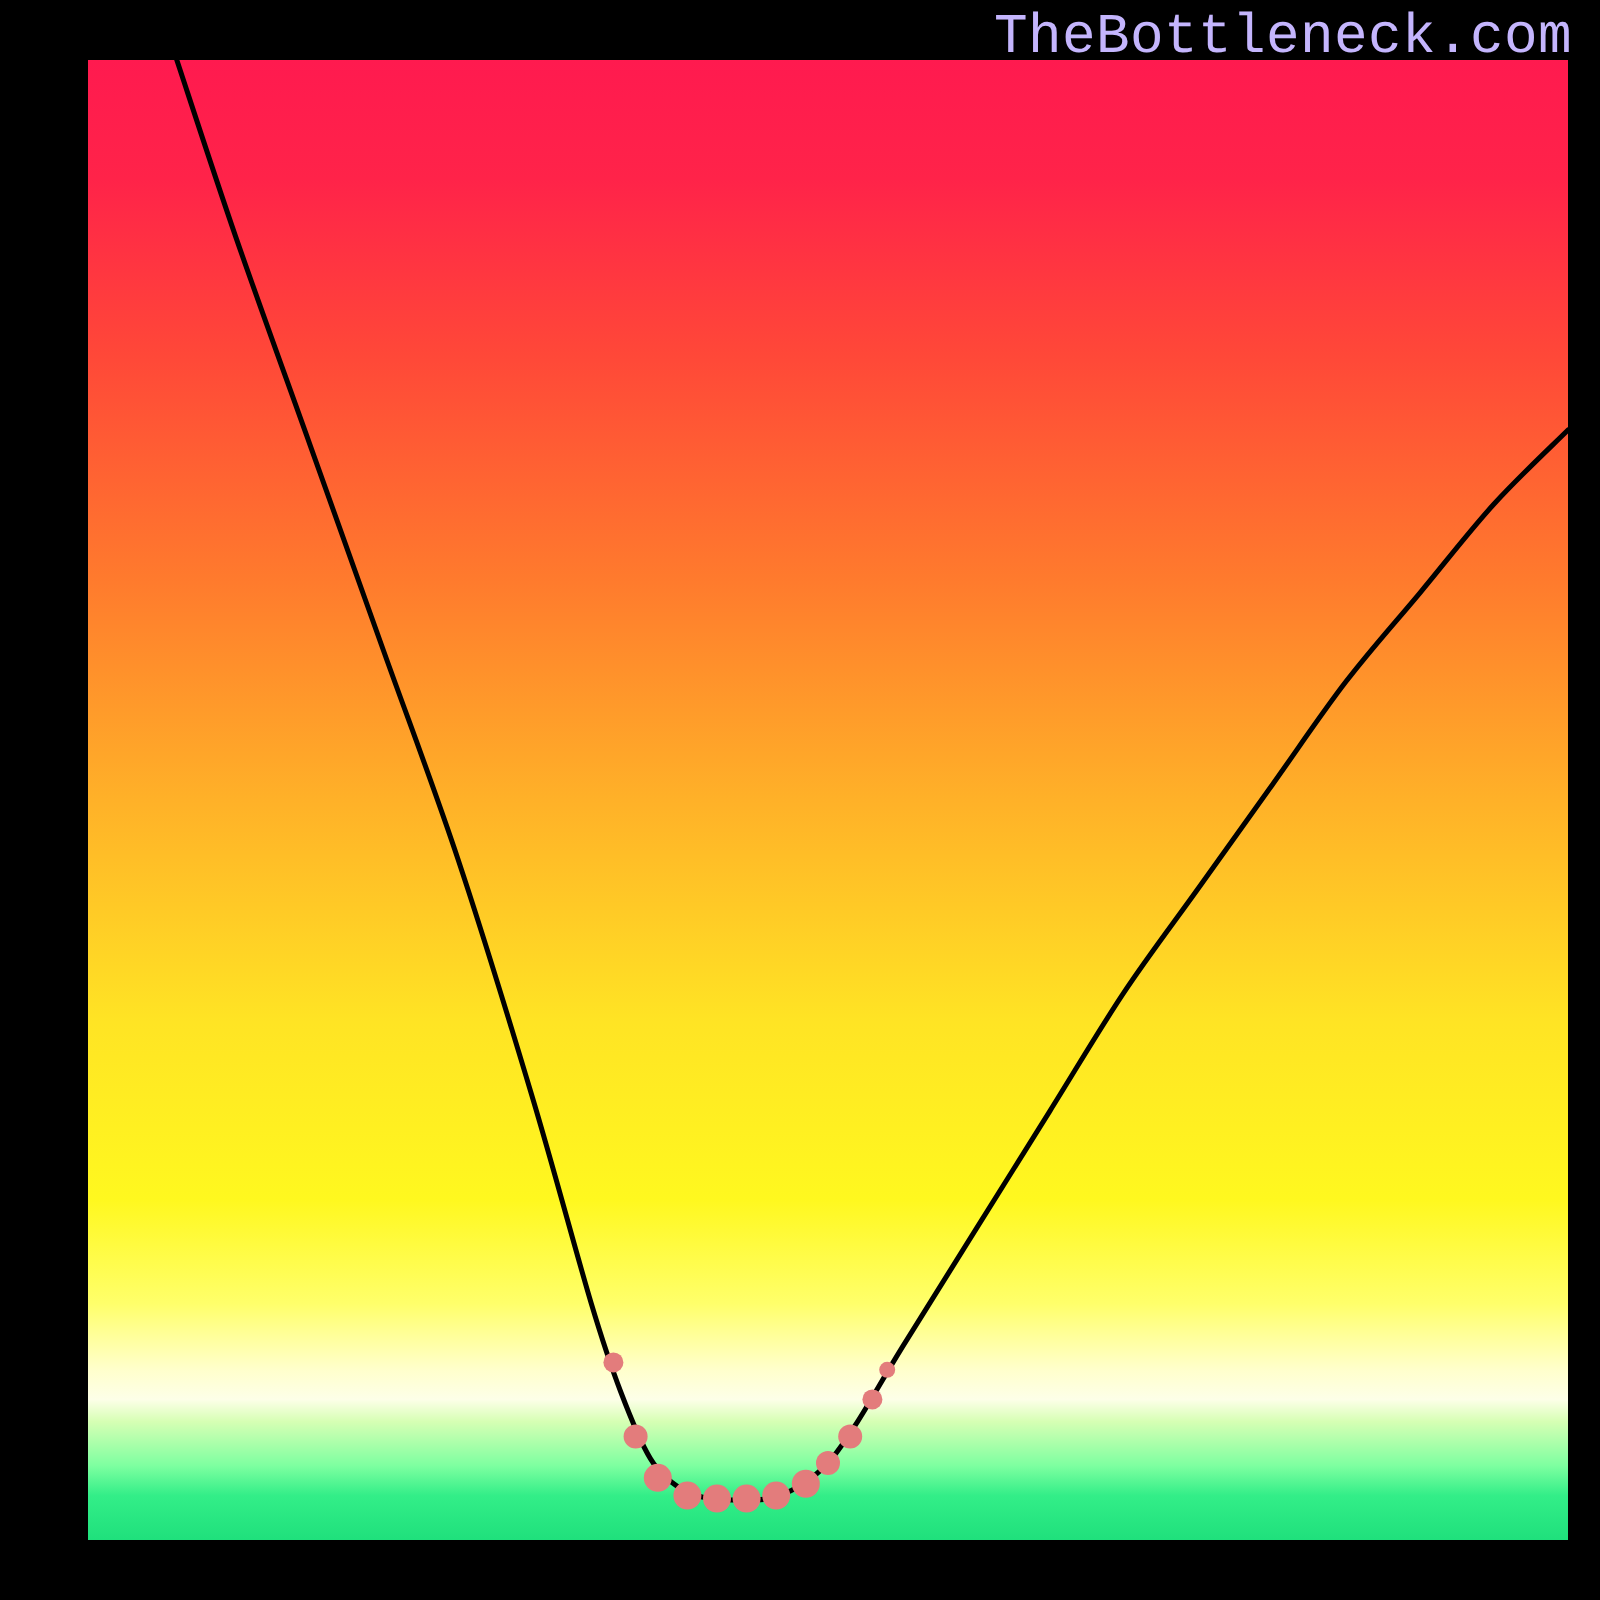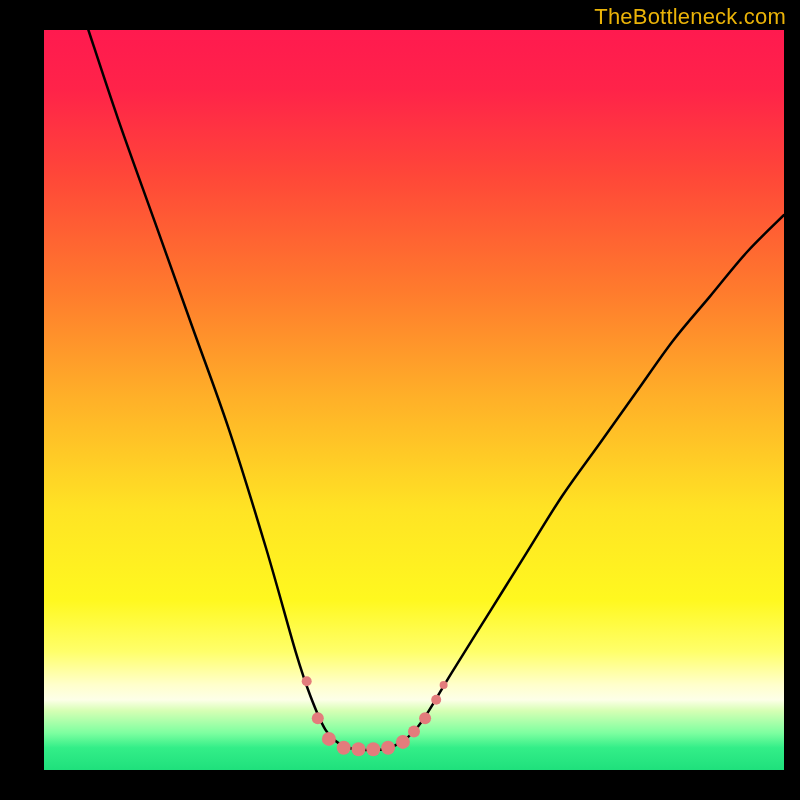--- a/index.html
+++ b/index.html
@@ -22,24 +22,24 @@
     position: absolute;
     left: 44px;
     top: 30px;
     width: 740px;
     height: 740px;
   }
   .watermark {
     position: absolute;
     top: 4px;
     right: 14px;
-    font-family: Liberation Sans, sans-serif;
-    font-size: 22px;
+    font-family: Liberation Mono, monospace;
+    font-size: 28px;
     font-weight: 500;
-    color: #eab308;
+    color: #c4b5fd;
     letter-spacing: 0.2px;
   }
   svg {
     display: block;
   }
 </style>
 </head>
 <body>
 <div class="frame">
 

